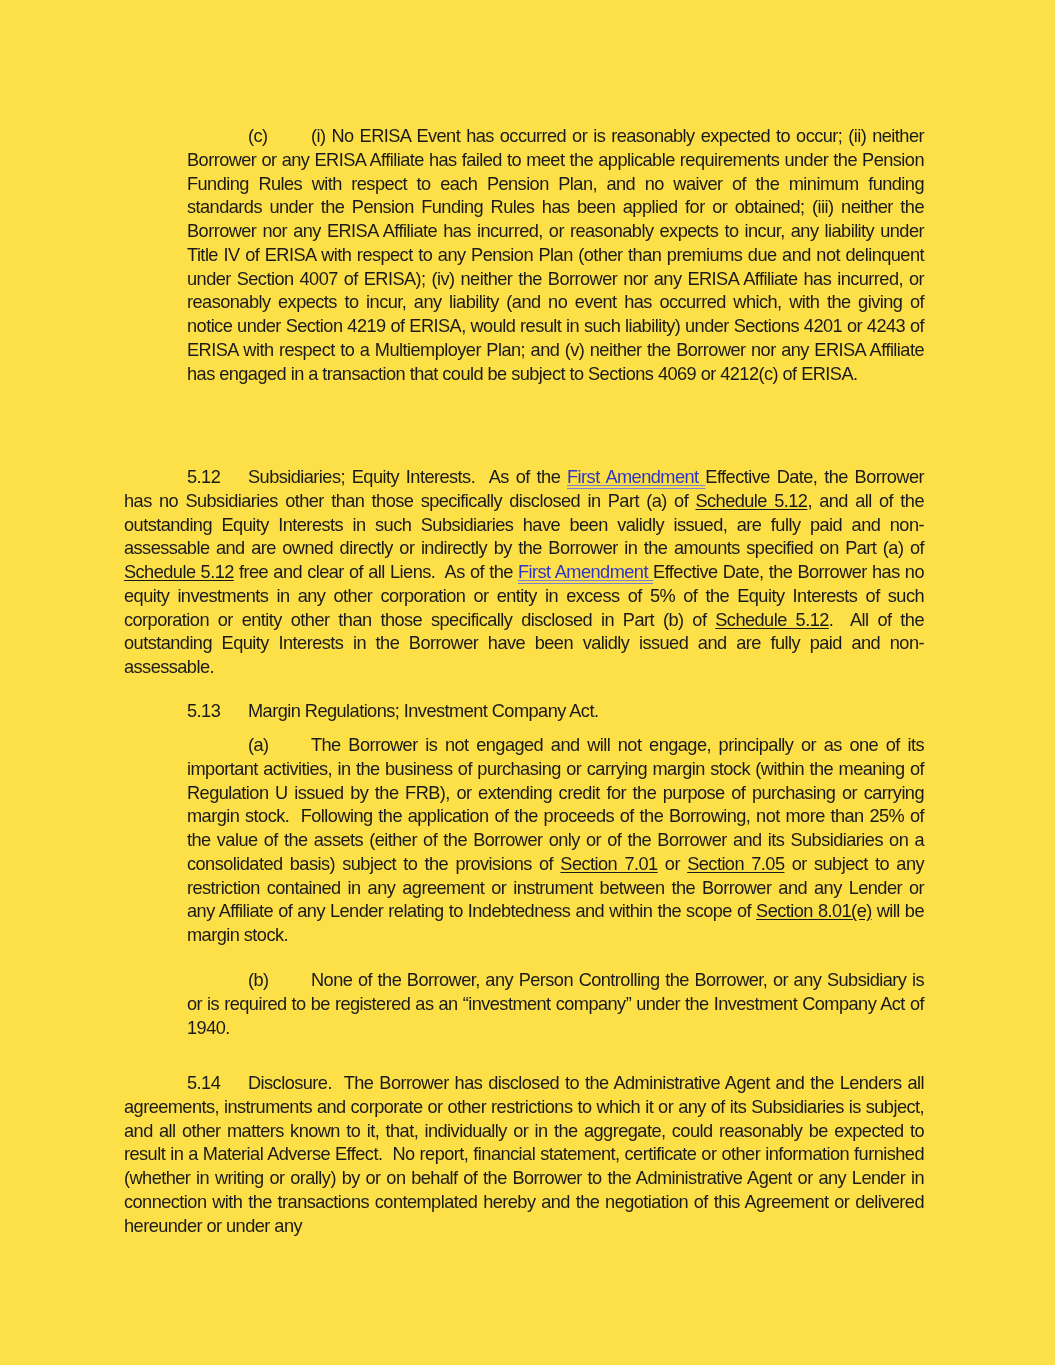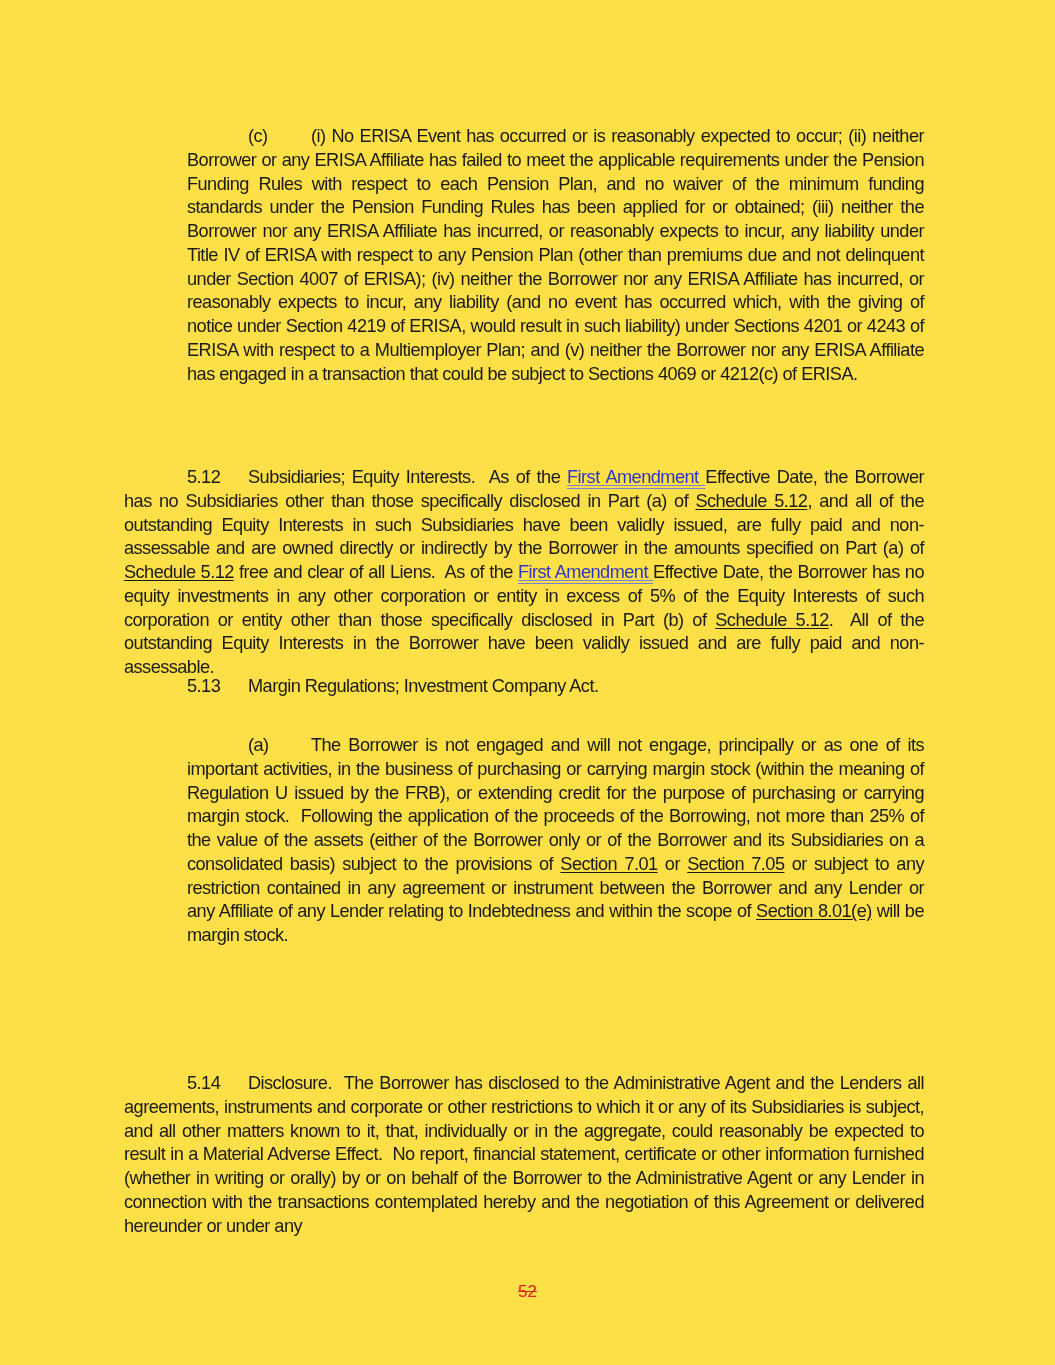--- a/index.html
+++ b/index.html
@@ -28,21 +28,21 @@
 </style>
 </head>
 <body>
 
 <div class="page">
 
   <div class="para ind" style="top:125px;"><span class="tab1" style="width:61px;"></span><span style="display:inline-block;width:63px;">(c)</span><span>(i) No ERISA Event has occurred or is reasonably expected to occur; (ii) neither Borrower or any ERISA Affiliate has failed to meet the applicable requirements under the Pension Funding Rules with respect to each Pension Plan, and no waiver of the minimum funding standards under the Pension Funding Rules has been applied for or obtained; (iii) neither the Borrower nor any ERISA Affiliate has incurred, or reasonably expects to incur, any liability under Title IV of ERISA with respect to any Pension Plan (other than premiums due and not delinquent under Section 4007 of ERISA); (iv) neither the Borrower nor any ERISA Affiliate has incurred, or reasonably expects to incur, any liability (and no event has occurred which, with the giving of notice under Section 4219 of ERISA, would result in such liability) under Sections 4201 or 4243 of ERISA with respect to a Multiemployer Plan; and (v) neither the Borrower nor any ERISA Affiliate has engaged in a transaction that could be subject to Sections 4069 or 4212(c) of ERISA.</span></div>
 
   <div class="para full" style="top:455px;"><span class="tab1" style="width:63px;"></span><span style="display:inline-block;width:61px;">5.12</span><span>Subsidiaries; Equity Interests.</span>&nbsp;&nbsp;<span>As of the </span><span class="ins">First Amendment </span><span>Effective Date, the Borrower has no Subsidiaries other than those specifically disclosed in Part (a) of </span><span class="u">Schedule 5.12</span><span>, and all of the outstanding Equity Interests in such Subsidiaries have been validly issued, are fully paid and non-assessable and are owned directly or indirectly by the Borrower in the amounts specified on Part (a) of </span><span class="u">Schedule 5.12</span><span style="white-space:pre-wrap;"> free and clear of all Liens.  As of the </span><span class="ins">First Amendment </span><span>Effective Date, the Borrower has no equity investments in any other corporation or entity in excess of 5% of the Equity Interests of such corporation or entity other than those specifically disclosed in Part (b) of </span><span class="u">Schedule 5.12</span><span style="white-space:pre-wrap;">.  All of the outstanding Equity Interests in the Borrower have been validly issued and are fully paid and non-assessable.</span></div>
 
-  <div class="para full" style="top:664px;text-align:left;"><span class="tab1" style="width:63px;"></span><span style="display:inline-block;width:61px;">5.13</span><span>Margin Regulations; Investment Company Act.</span></div>
+  <div class="para full" style="top:689px;text-align:left;"><span class="tab1" style="width:63px;"></span><span style="display:inline-block;width:61px;">5.13</span><span>Margin Regulations; Investment Company Act.</span></div>
 
   <div class="para ind" style="top:734px;"><span class="tab1" style="width:61px;"></span><span style="display:inline-block;width:63px;">(a)</span><span style="white-space:pre-wrap;">The Borrower is not engaged and will not engage, principally or as one of its important activities, in the business of purchasing or carrying margin stock (within the meaning of Regulation U issued by the FRB), or extending credit for the purpose of purchasing or carrying margin stock.  Following the application of the proceeds of the Borrowing, not more than 25% of the value of the assets (either of the Borrower only or of the Borrower and its Subsidiaries on a consolidated basis) subject to the provisions of </span><span class="u">Section 7.01</span><span style="white-space:pre-wrap;"> or </span><span class="u">Section 7.05</span><span> or subject to any restriction contained in any agreement or instrument between the Borrower and any Lender or any Affiliate of any Lender relating to Indebtedness and within the scope of </span><span class="u">Section 8.01(e)</span><span> will be margin stock.</span></div>
 
+  <div class="para ind" style="top:969px;"><span class="tab1" style="width:61px;"></span><span style="display:inline-block;width:63px;">(b)</span><span>None of the Borrower, any Person Controlling the Borrower, or any Subsidiary is or is required to be registered as an “investment company” under the Investment Company Act of 1940.</span></div>
 
   <div class="para full" style="top:1061px;"><span class="tab1" style="width:63px;"></span><span style="display:inline-block;width:61px;">5.14</span><span>Disclosure.</span>&nbsp;&nbsp;<span style="white-space:pre-wrap;">The Borrower has disclosed to the Administrative Agent and the Lenders all agreements, instruments and corporate or other restrictions to which it or any of its Subsidiaries is subject, and all other matters known to it, that, individually or in the aggregate, could reasonably be expected to result in a Material Adverse Effect.  No report, financial statement, certificate or other information furnished (whether in writing or orally) by or on behalf of the Borrower to the Administrative Agent or any Lender in connection with the transactions contemplated hereby and the negotiation of this Agreement or delivered hereunder or under any</span></div>
 
-  <div class="pagenum">52</div>
 </div>
 
 </body></html>

